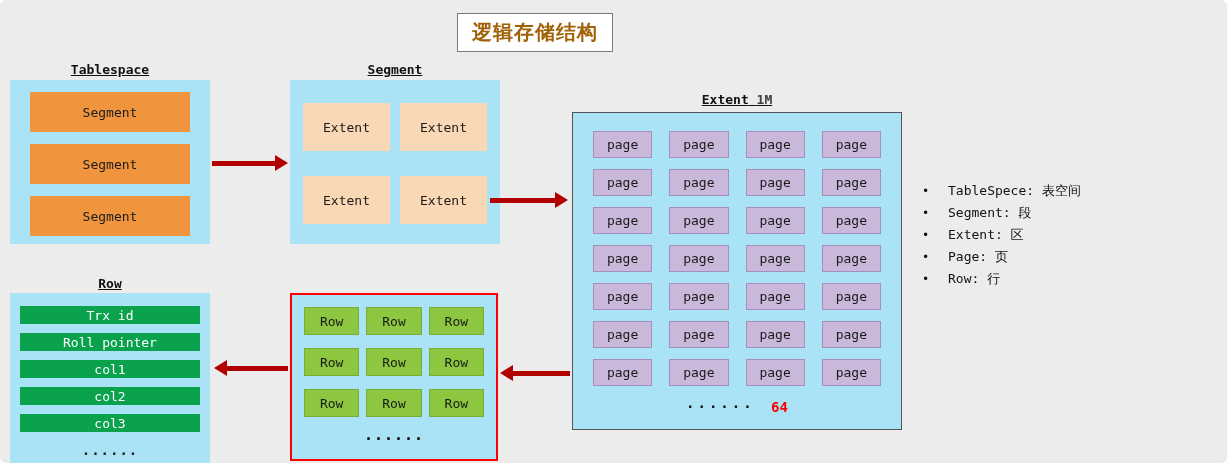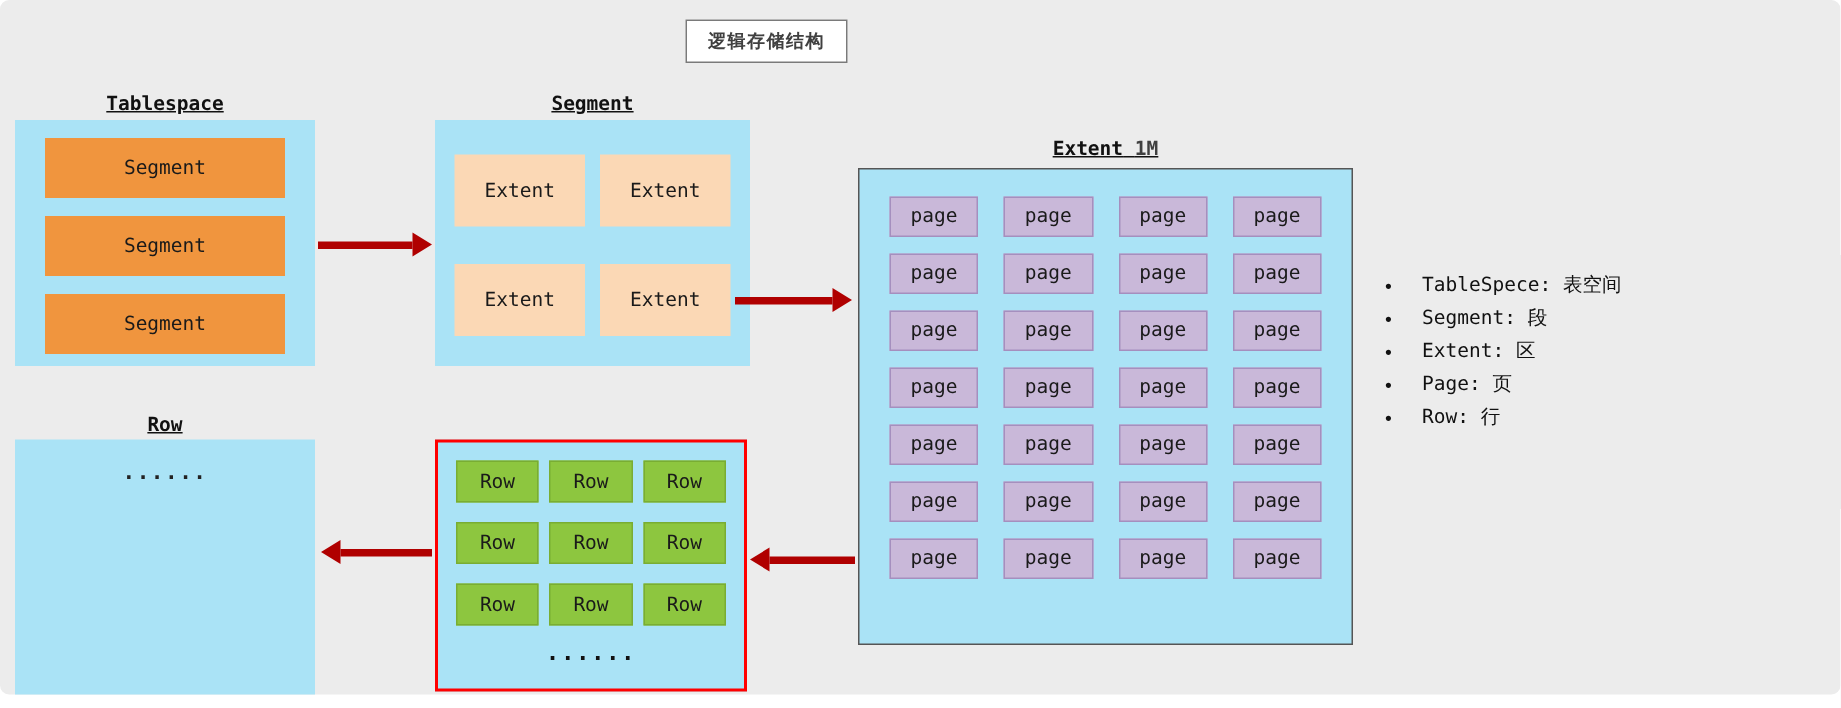--- a/index.html
+++ b/index.html
@@ -3,21 +3,21 @@
 <meta charset="utf-8">
 <style>
   * { margin:0; padding:0; box-sizing:border-box; }
   body { font-family:"DejaVu Sans Mono", monospace; background:#fff; }
   .canvas { position:relative; width:1227px; height:472px; background:#ffffff; overflow:hidden; }
   .board { position:absolute; left:0; top:0; width:1227px; height:463px; background:#ececec; border-radius:6px; }
 
   .title-box {
     position:absolute; left:457px; top:13px;
     background:#ffffff; border:1px solid #7a7a7a;
-    padding:5px 14px; font-size:12px; font-weight:bold; color:#404040;
+    padding:5px 14px; font-size:20px; font-weight:bold; color:#a16207;
     font-family:"DejaVu Sans", sans-serif; letter-spacing:1px;
   }
 
   .lbl { position:absolute; text-align:center; font-size:13px; font-weight:bold; color:#111;text-decoration:underline; }
   .lbl .red, .red { color:#404040; }
 
   .panel { position:absolute; background:#aae3f6; }
 
   
   .ts-panel { left:10px; top:80px; width:200px; height:164px;
@@ -124,39 +124,50 @@
         <div class="page-cell">page</div>
         <div class="page-cell">page</div>
         <div class="page-cell">page</div>
         <div class="page-cell">page</div>
         <div class="page-cell">page</div>
         <div class="page-cell">page</div>
         <div class="page-cell">page</div>
         <div class="page-cell">page</div>
         <div class="page-cell">page</div>
       </div>
+    <div class="ex-ellipsis">
+      <span class="dots">······</span>
+      <span class="cnt">64</span>
+    </div>
   </div>
 
   <div class="panel pg-panel">
     <div class="rgrid">
         <div class="row-cell">Row</div>
         <div class="row-cell">Row</div>
         <div class="row-cell">Row</div>
         <div class="row-cell">Row</div>
         <div class="row-cell">Row</div>
         <div class="row-cell">Row</div>
         <div class="row-cell">Row</div>
         <div class="row-cell">Row</div>
         <div class="row-cell">Row</div>
       </div>
     <div class="pg-ellipsis">......</div>
   </div>
 
   <div class="lbl" style="left:10px; top:276px; width:200px;">Row</div>
   <div class="panel rw-panel">
+    <div style="display:flex; flex-direction:column; gap:9px;">
+        <div class="field-row">Trx id</div>
+        <div class="field-row">Roll pointer</div>
+        <div class="field-row">col1</div>
+        <div class="field-row">col2</div>
+        <div class="field-row">col3</div>
+      </div>
     <div class="rw-ellipsis">......</div>
   </div>
 
   <div class="arrow" style="left:212px; top:155px; width:76px;">
     <div class="shaft"></div>
     <div class="head-r"></div>
   </div>
   <div class="arrow" style="left:490px; top:192px; width:78px;">
     <div class="shaft"></div>
     <div class="head-r"></div>

